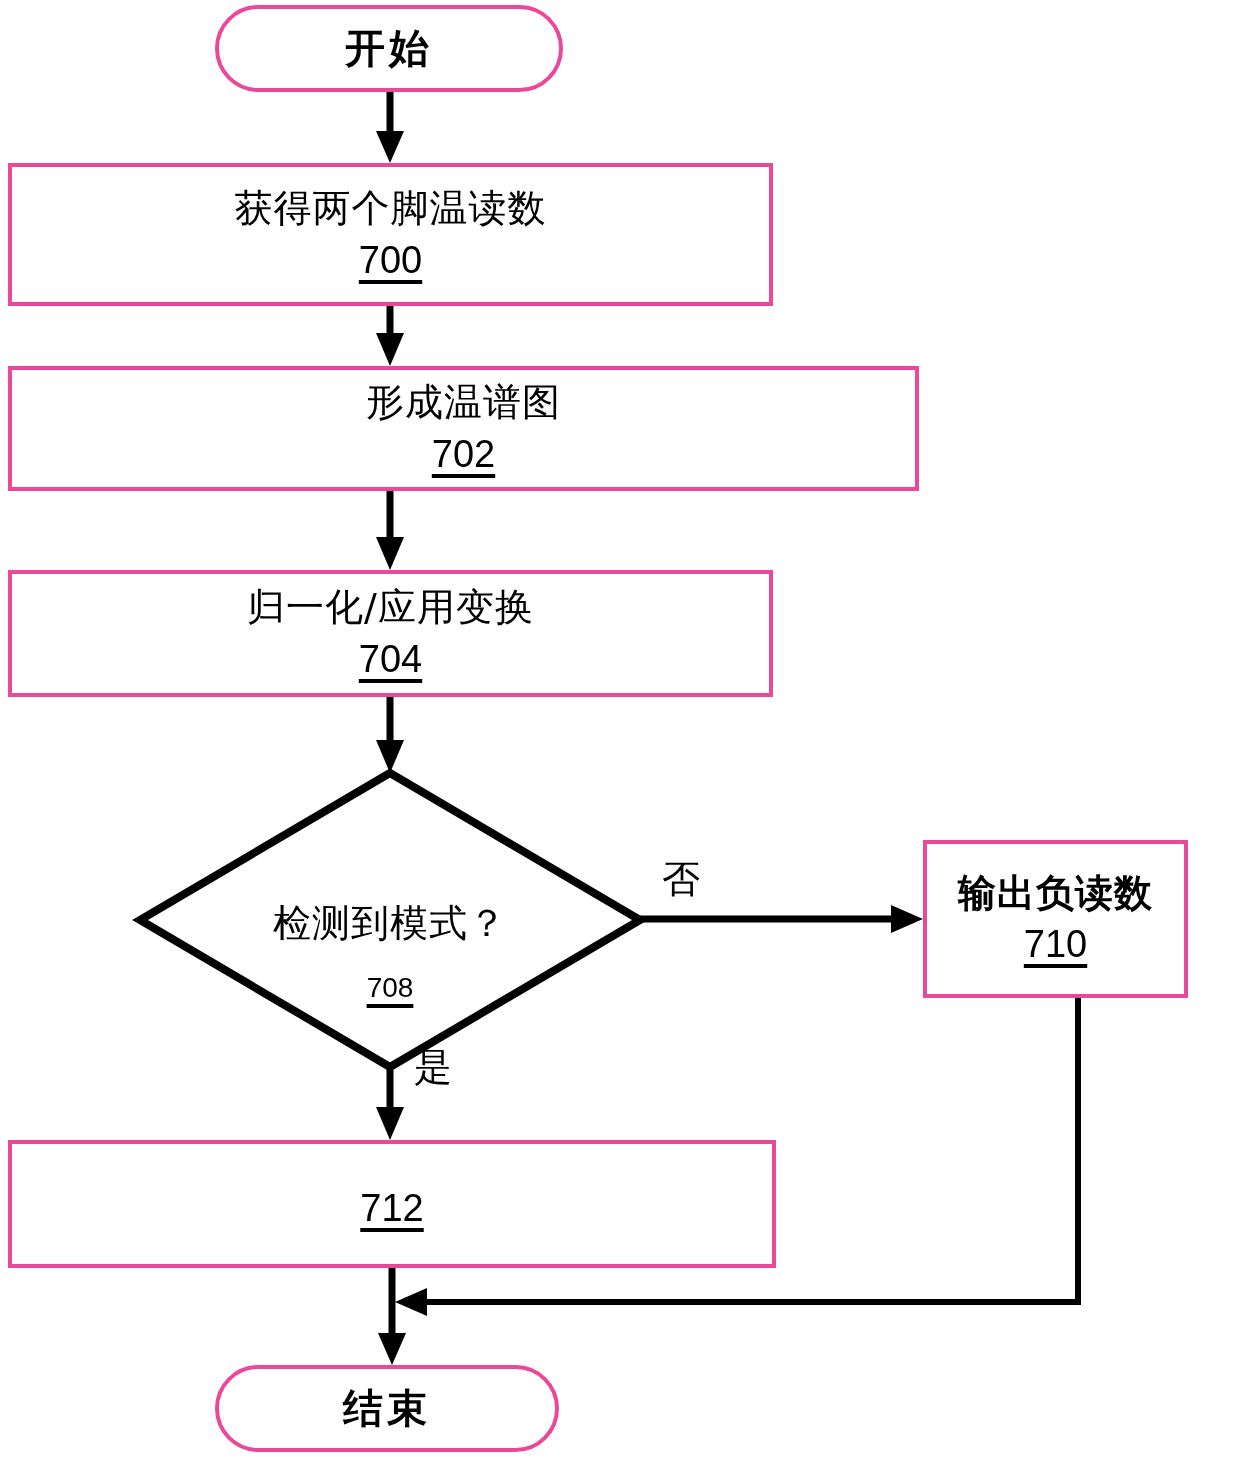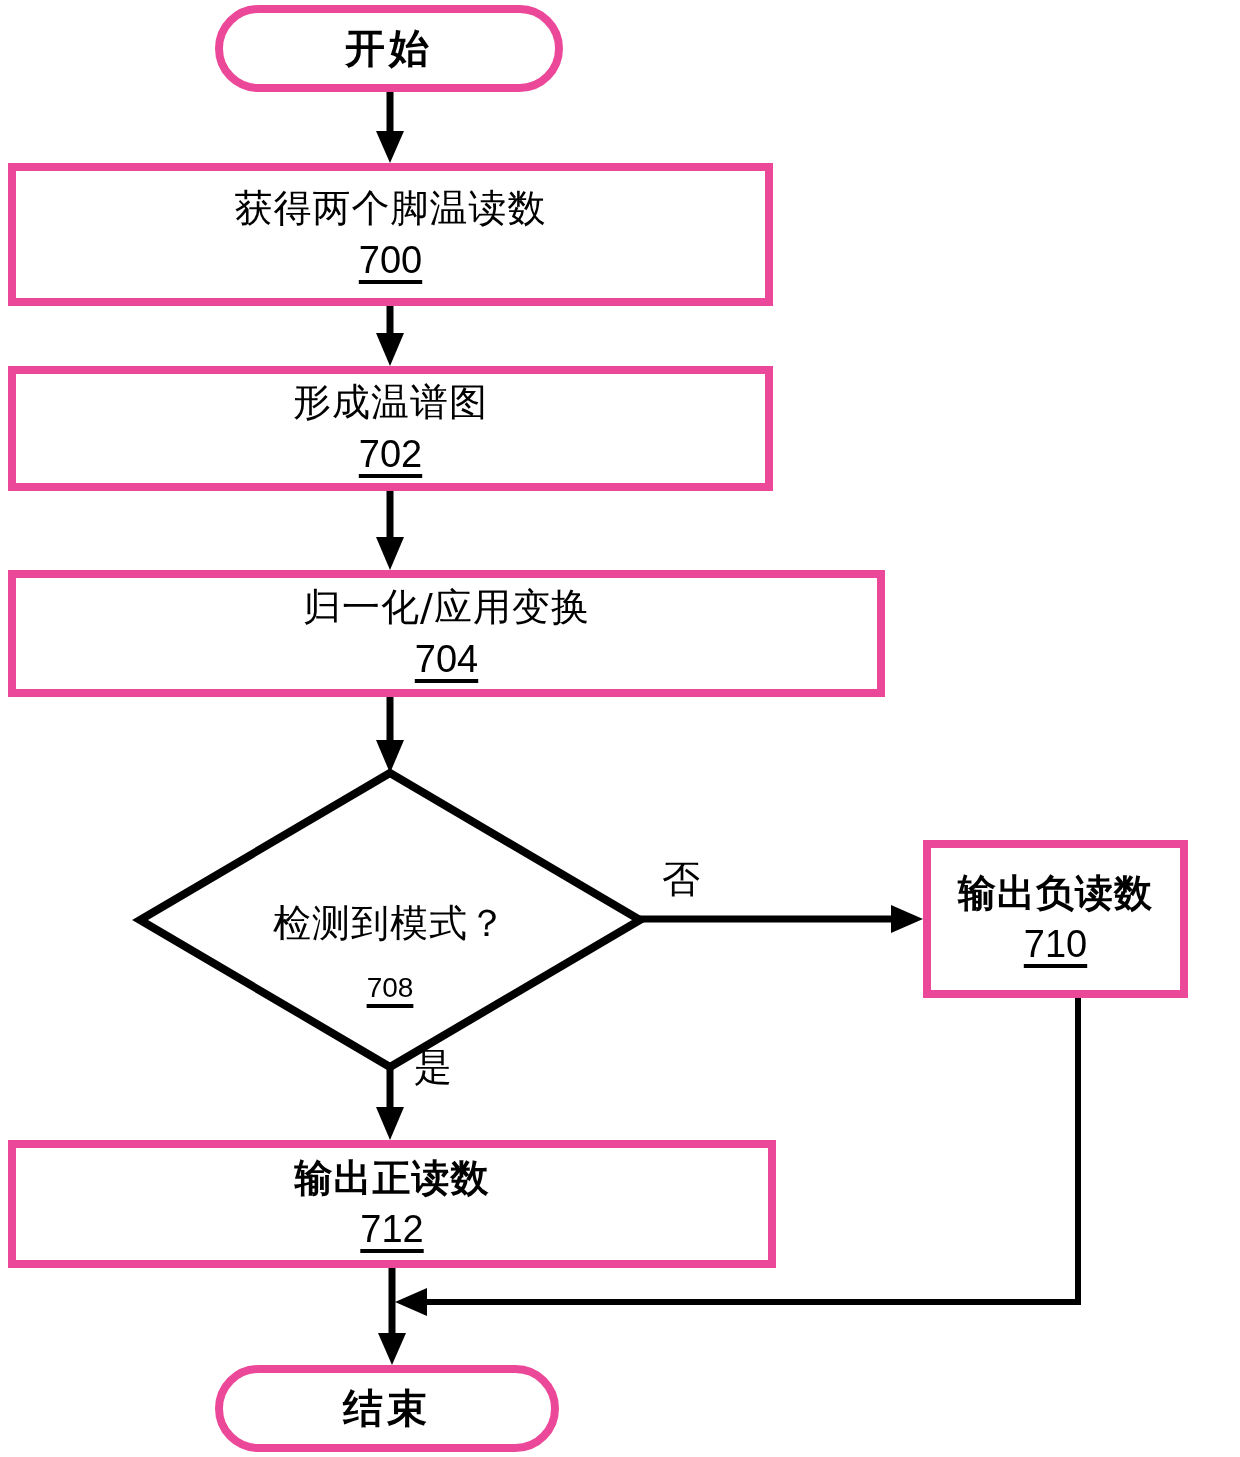--- a/index.html
+++ b/index.html
@@ -18,21 +18,21 @@
   }
   .layer {
     position: absolute;
     left: 0;
     top: 0;
   }
   .node {
     position: absolute;
     box-sizing: border-box;
     background: #ffffff;
-    border: 8px solid #ec4899;
+    border: 4px solid #ec4899;
     display: flex;
     flex-direction: column;
     align-items: center;
     justify-content: center;
     text-align: center;
   }
   .terminator {
     border-radius: 46px;
   }
   .node-label {
@@ -135,43 +135,42 @@
 
   <div class="node terminator" style="left:215px; top:5px; width:348px; height:87px;">
     <div class="term-label">开始</div>
   </div>
 
   <div class="node" style="left:8px; top:163px; width:765px; height:143px;">
     <div class="node-label">获得两个脚温读数</div>
     <div class="ref-number">700</div>
   </div>
 
-  <div class="node" style="left:8px; top:366px; width:765px; height:125px;">
+  <div class="node" style="left:8px; top:366px; width:911px; height:125px;">
     <div class="node-label">形成温谱图</div>
     <div class="ref-number">702</div>
   </div>
 
-  <div class="node" style="left:8px; top:570px; width:877px; height:127px;">
+  <div class="node" style="left:8px; top:570px; width:765px; height:127px;">
     <div class="node-label">归一化/应用变换</div>
     <div class="ref-number">704</div>
   </div>
 
   <div class="decision-label" style="top:898px;">检测到模式？</div>
   <div class="decision-ref" style="top:972px;">708</div>
 
   <div class="floating-text" style="left:662px; top:860px;">否</div>
   <div class="floating-text" style="left:414px; top:1048px;">是</div>
 
   <div class="node bold-label" style="left:923px; top:840px; width:265px; height:158px;">
     <div class="node-label">输出负读数</div>
     <div class="ref-number">710</div>
   </div>
 
   <div class="node bold-label" style="left:8px; top:1140px; width:768px; height:128px;">
-    <div class="node-label">输出正读数</div>
     <div class="ref-number">712</div>
   </div>
 
   <div class="node terminator" style="left:215px; top:1365px; width:344px; height:87px;">
     <div class="term-label">结束</div>
   </div>
 
 </div>
 
 </body></html>

